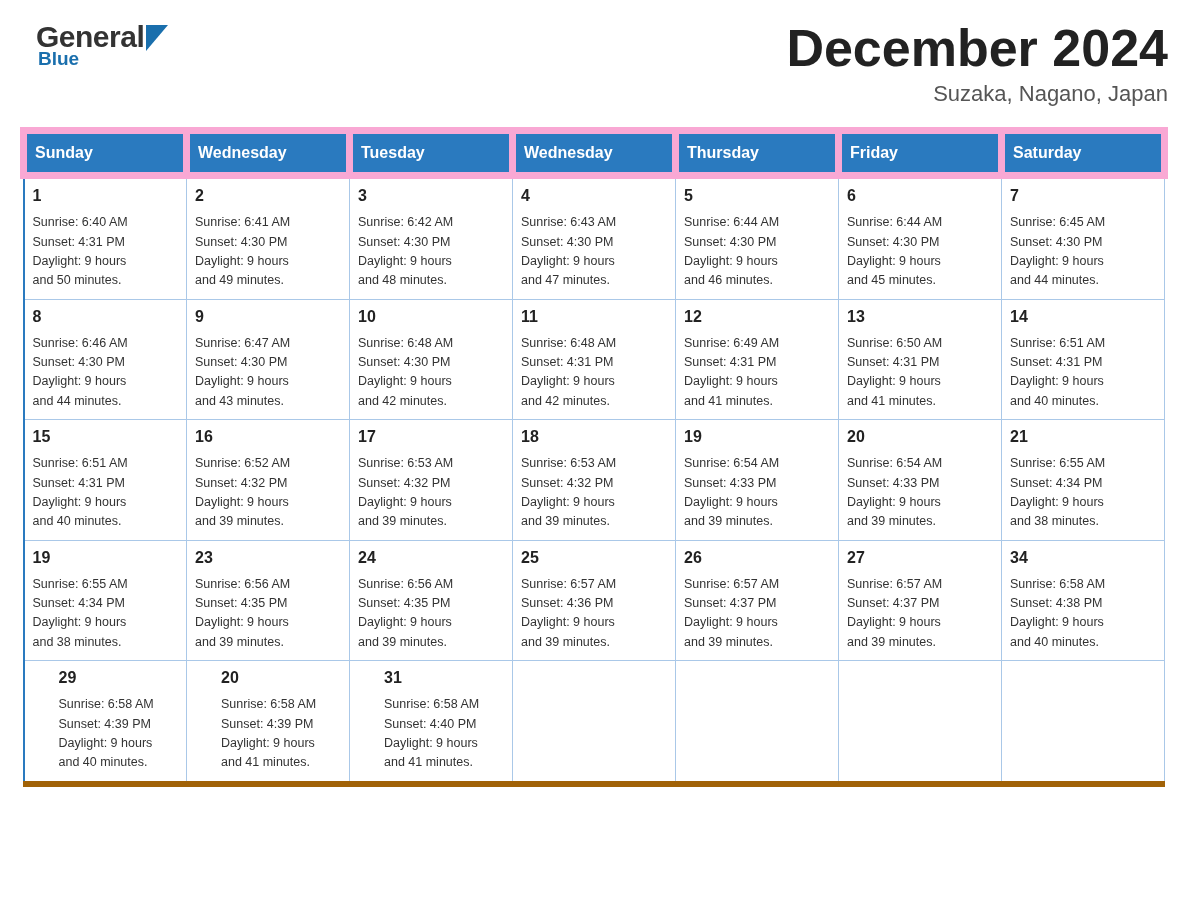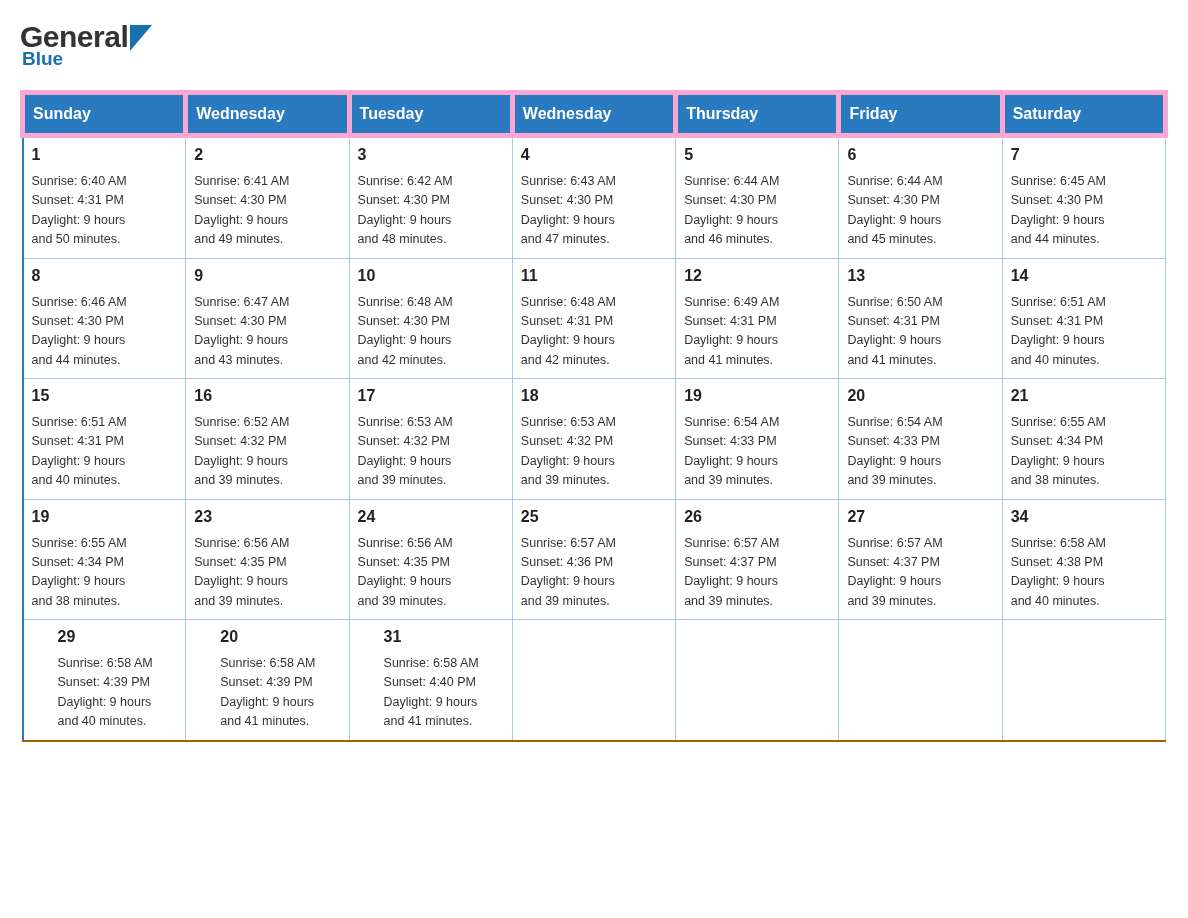--- a/index.html
+++ b/index.html
@@ -8,20 +8,21 @@
       background: #fff;
       padding: 20px;
       width: 1188px;
       min-height: 918px;
     }
     .header {
       display: flex;
       justify-content: space-between;
       align-items: flex-start;
       margin-bottom: 20px;
+      margin-left: 16px;
     }
     .title-section {
       text-align: right;
     }
     .month-title {
       font-size: 52px;
       font-weight: bold;
       color: #222;
       line-height: 1.1;
     }
@@ -35,21 +36,21 @@
       border-collapse: collapse;
       table-layout: fixed;
     }
     thead th {
       background-color: #2a7abf;
       color: white;
       padding: 10px 8px;
       font-size: 16px;
       font-weight: bold;
       text-align: left;
-      border: 5px solid #f9a8d4;
+      border: 7px solid #f9a8d4;
     }
     tbody td {
       border: 1px solid #aac8e8;
       vertical-align: top;
       padding: 8px;
       font-size: 13px;
       color: #222;
       height: 110px;
     }
     .day-num {
@@ -67,21 +68,21 @@
     tbody tr td:first-child {
       border-left: 2px solid #2a7abf;
     }
     tbody tr:first-child td {
       border-top: 2px solid #2a7abf;
     }
     tbody tr td {
       border-bottom: 1px solid #aac8e8;
     }
     tbody tr:last-child td {
-      border-bottom: 2px solid #a16207;
+      border-bottom: 6px solid #a16207;
       padding-left: 34px;
     }
     .empty-cell {
       background: #fff;
     }
     
     .logo-svg-area {
       display: flex;
       flex-direction: column;
     }
@@ -92,20 +93,24 @@
 <div class="header">
   <div class="logo-svg-area">
     <div style="display:flex; align-items:center;">
       <span style="font-size:30px; font-weight:bold; color:#333; letter-spacing:-0.5px;">General</span>
 
       <svg width="22" height="26" viewBox="0 0 22 26" style="margin-left:2px; margin-top:2px;">
         <polygon points="0,0 22,0 0,26" fill="#1a6fad"></polygon>
       </svg>
     </div>
     <div style="color:#1a6fad; font-size:19px; font-weight:bold; margin-top:-6px; padding-left:2px;">Blue</div>
+  </div>
+  <div class="title-section">
+    <div class="month-title">December 2024</div>
+    <div class="location">Suzaka, Nagano, Japan</div>
   </div>
 </div>
 
 <table>
   <thead>
     <tr>
 
     <th>Sunday</th>
         <th>Wednesday</th>
         <th>Tuesday</th>

